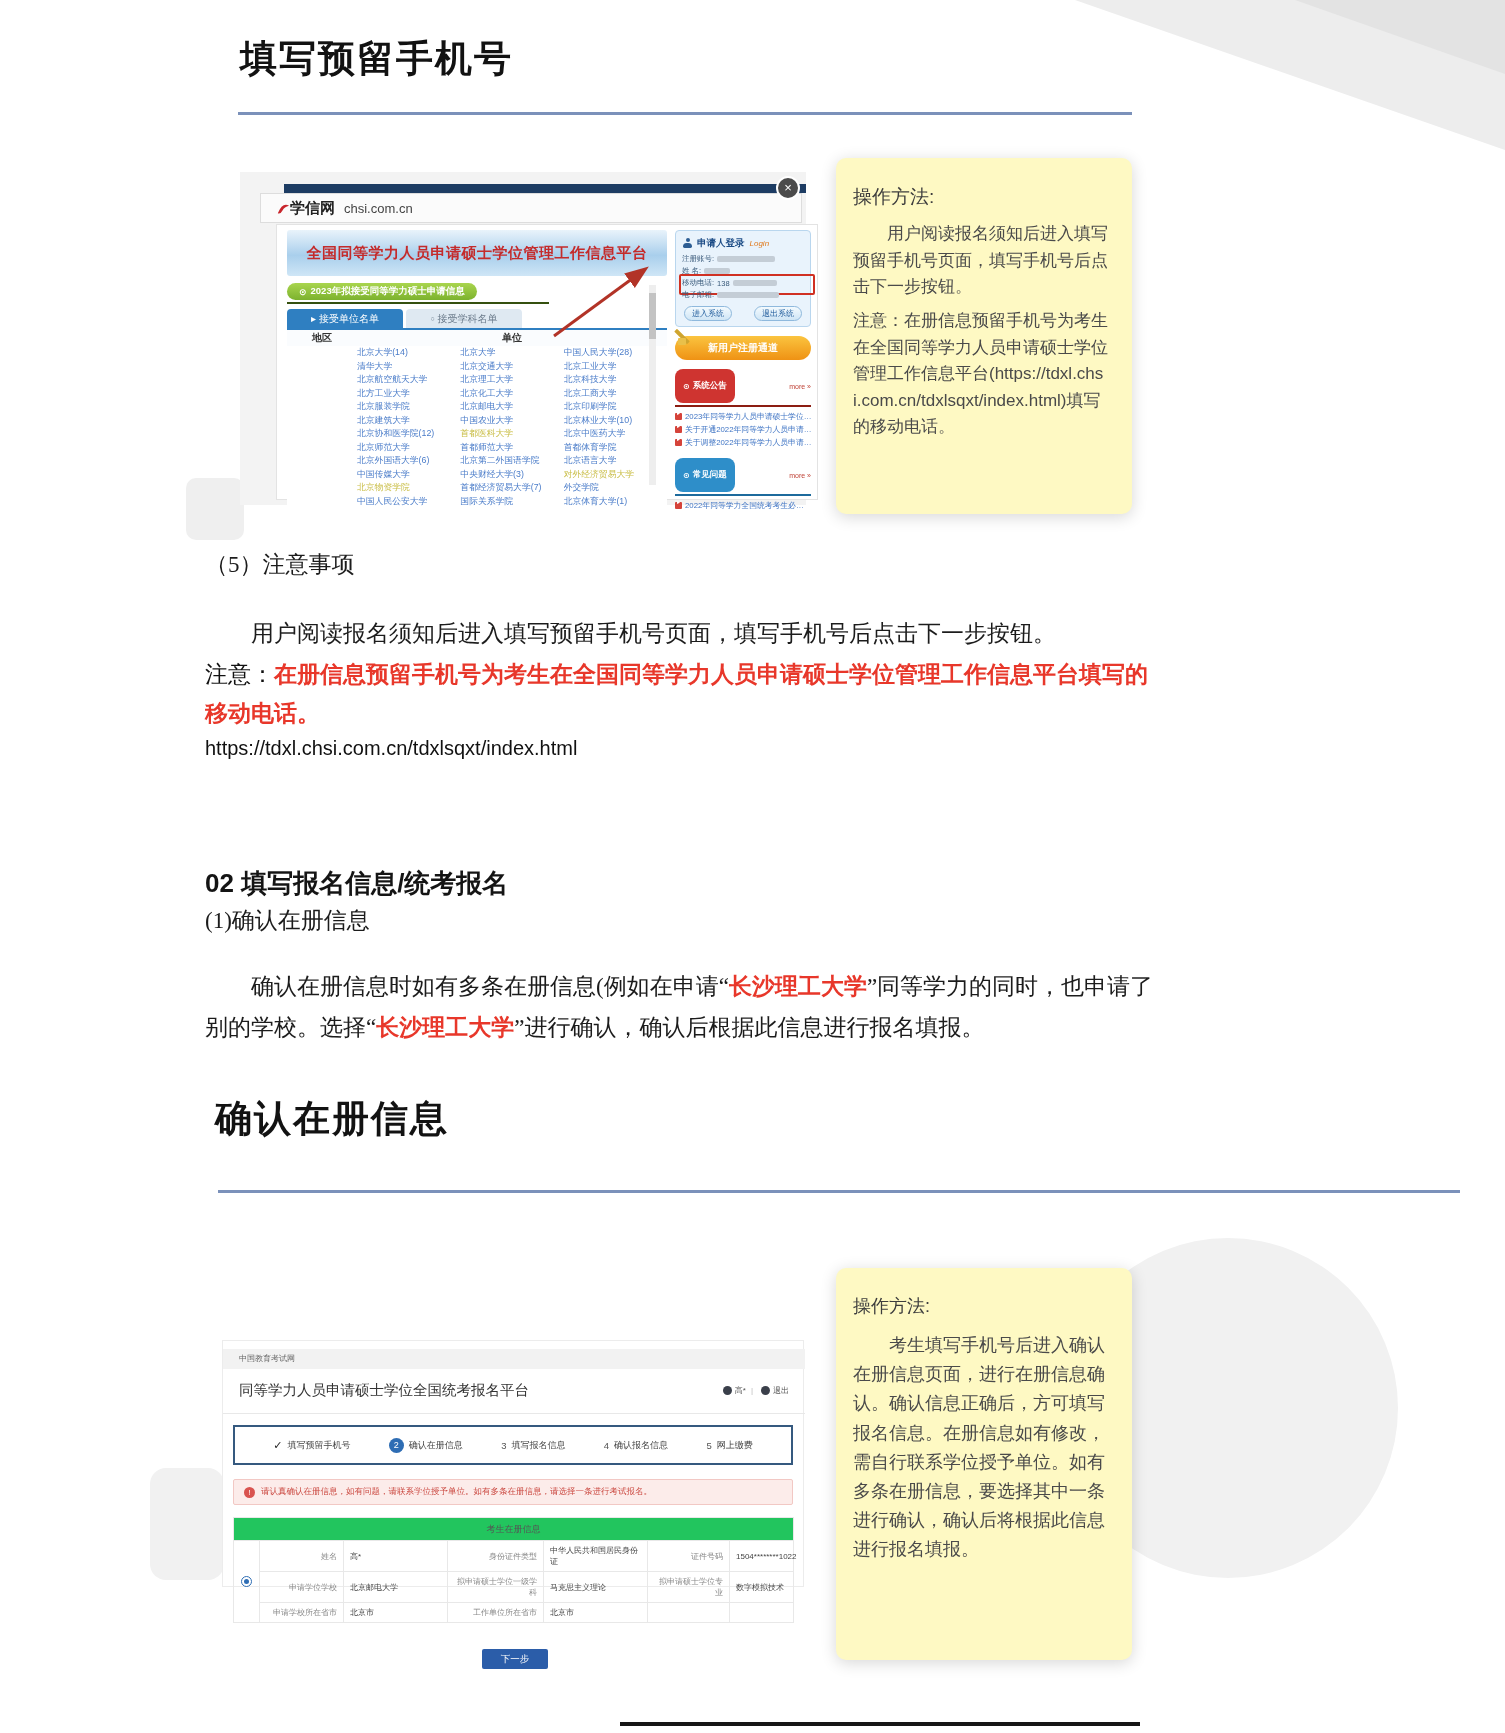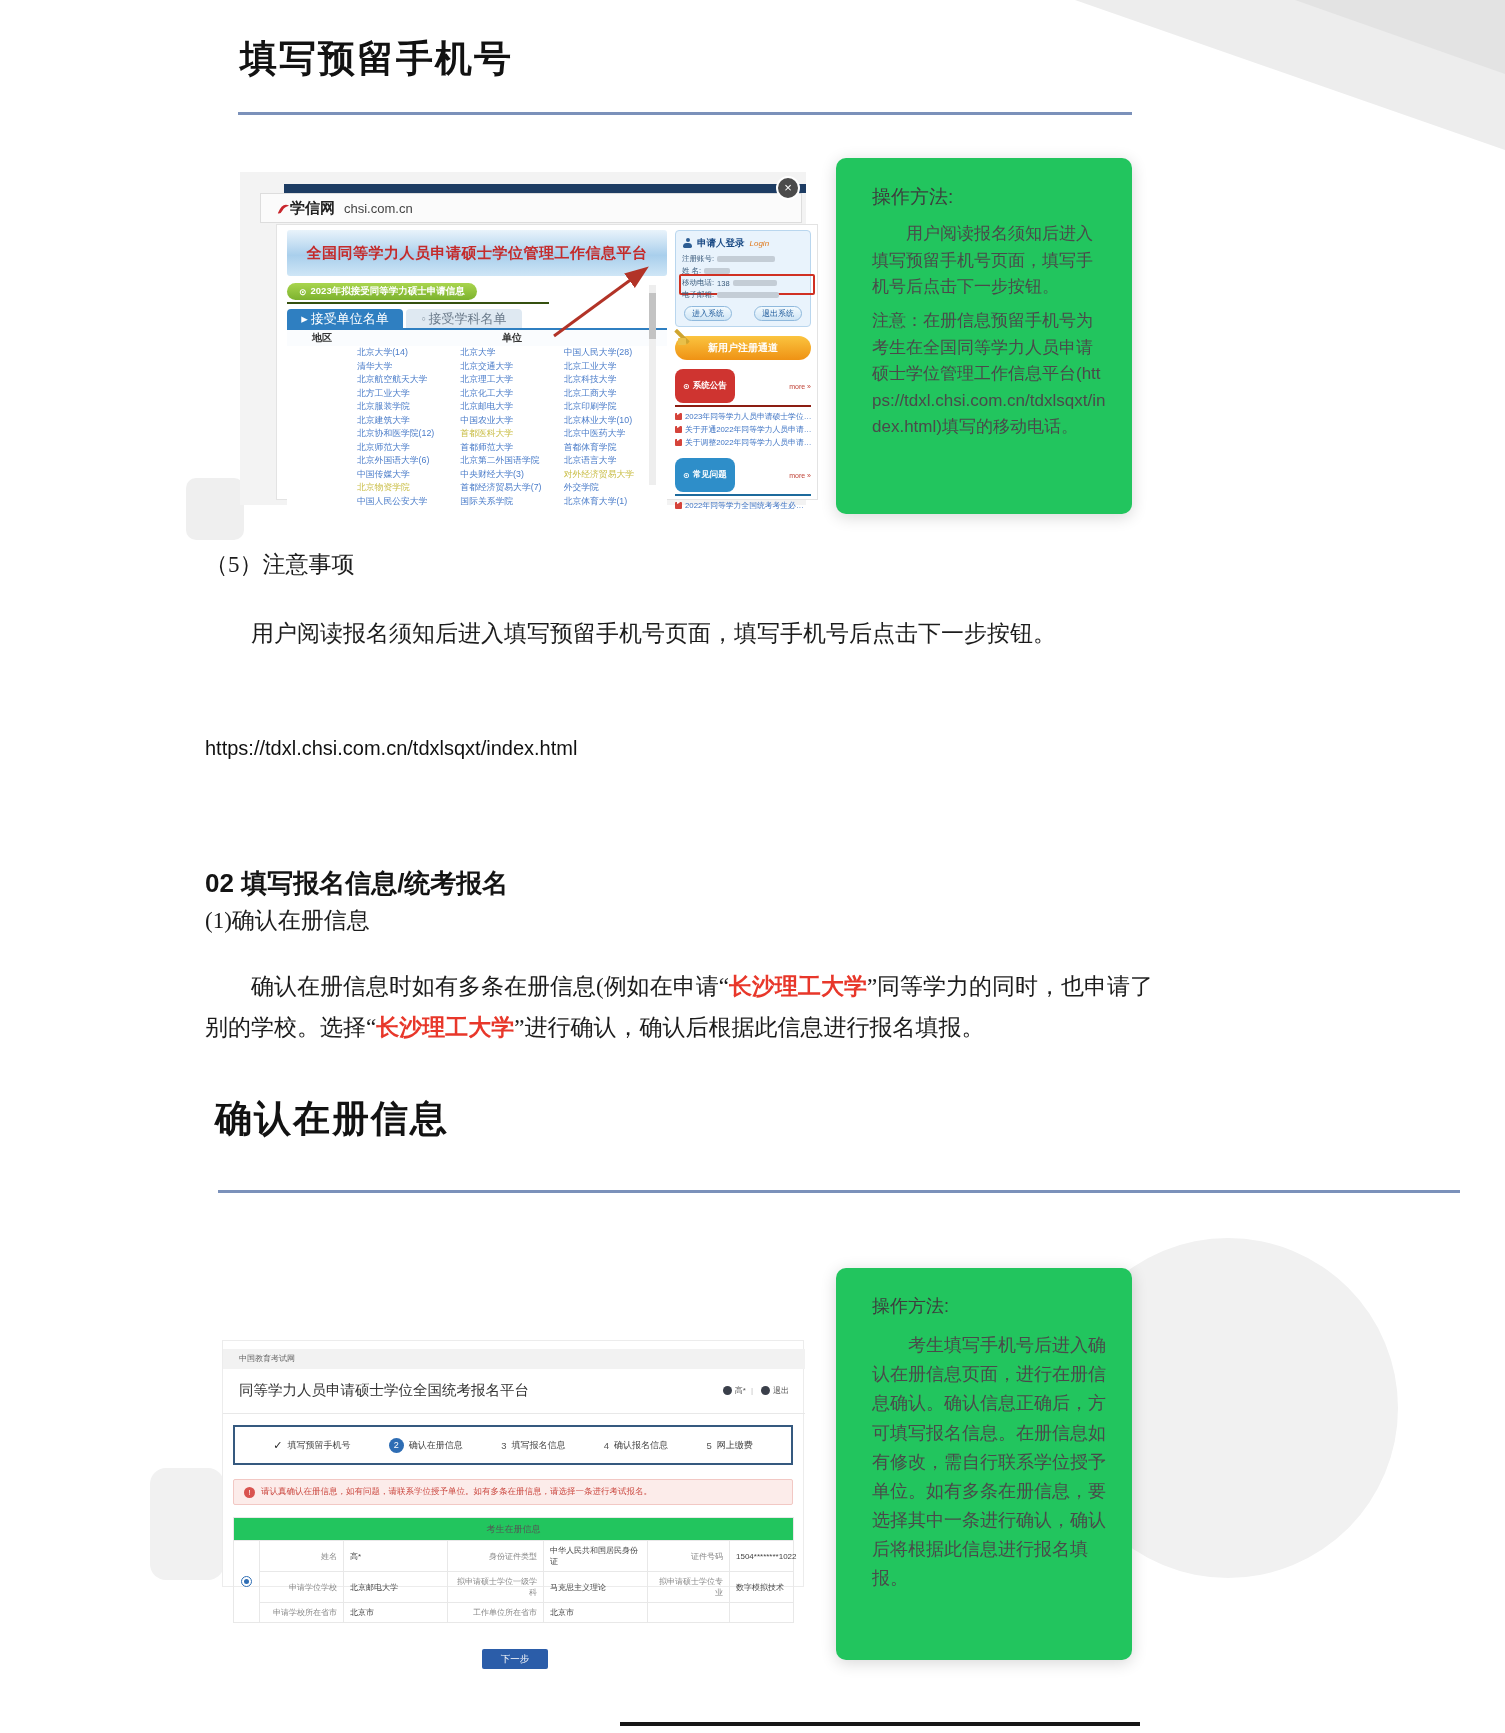--- a/index.html
+++ b/index.html
@@ -23,22 +23,22 @@
   .s5-para{position:absolute;left:205px;top:616px;width:960px;font-size:23px;color:#1c1c1c;
            text-indent:2em;line-height:1.6;}
   .note-wrap{position:absolute;left:205px;top:655px;width:962px;font-size:23px;line-height:1.7;color:#111;}
   .red-b{color:#e8372a;font-weight:bold;font-family:"Liberation Sans","DejaVu Sans",sans-serif;}
   .url-line{position:absolute;left:205px;top:737px;font-size:20px;color:#111;}
   .s02-head{position:absolute;left:205px;top:866px;font-size:26px;font-weight:bold;color:#141414;}
   .s02-sub{position:absolute;left:205px;top:905px;font-size:23px;color:#1c1c1c;}
   .s02-para{position:absolute;left:205px;top:966px;width:966px;font-size:23px;color:#1c1c1c;
             text-indent:2em;line-height:1.8;}
   
-  .panel{position:absolute;width:296px;background:#22c55e;border-radius:10px;z-index:1;
-         box-shadow:0 3px 16px rgba(0,0,0,.16);padding:24px 24px 18px 36px;box-sizing:border-box;}
+  .panel{position:absolute;width:296px;background:#fef9c3;border-radius:10px;z-index:1;
+         box-shadow:0 3px 16px rgba(0,0,0,.16);padding:24px 24px 18px 17px;box-sizing:border-box;}
   .panel .p-title{font-size:19px;color:#3d3d3d;margin:0 0 10px 0;}
   .panel p{font-size:17px;color:#4a4a4a;line-height:1.55;margin:0 0 8px 0;word-break:break-all;}
   .panel p.ind{text-indent:2em;}
   #panel1{left:836px;top:158px;height:356px;}
   #panel2{left:836px;top:1268px;height:392px;}
   #panel2 p{font-size:18px;line-height:1.62;}
   
   .shot1{position:absolute;left:240px;top:172px;width:566px;height:333px;background:#f3f3f3;z-index:1;}
   .s1-navy{position:absolute;left:44px;top:12px;width:522px;height:9px;background:#1d3c63;}
   .s1-titlebar{position:absolute;left:20px;top:21px;width:542px;height:30px;background:#fbfbfb;
@@ -50,21 +50,21 @@
   .s1-body{position:absolute;left:36px;top:52px;width:542px;height:276px;background:#fff;border:1px solid #e3e3e3;box-sizing:border-box;}
   .s1-main{position:absolute;left:10px;top:5px;width:380px;}
   .s1-banner{height:46px;border-radius:3px;display:flex;align-items:center;justify-content:center;
              background:linear-gradient(180deg,#e9f3fb 0%,#a9cfec 55%,#cfe6f6 100%);
              color:#c42b2b;font-weight:bold;font-size:15px;letter-spacing:.5px;}
   .s1-green{margin-top:7px;display:inline-flex;align-items:center;height:17px;padding:0 12px;border-radius:9px;
             background:linear-gradient(180deg,#a9d54e,#7cb22e);color:#fff;font-size:9.5px;font-weight:bold;}
   .s1-green::before{content:"⊙";margin-right:4px;font-size:9px;}
   .s1-greenline{width:262px;height:2px;background:#35500f;margin-top:2px;}
   .s1-tabs{display:flex;margin-top:5px;}
-  .s1-tab{width:116px;height:19px;font-size:13px;display:flex;align-items:center;justify-content:center;border-radius:4px 4px 0 0;text-align:right;}
+  .s1-tab{width:116px;height:19px;font-size:10px;display:flex;align-items:center;justify-content:center;border-radius:4px 4px 0 0;text-align:right;}
   .s1-tab.on{background:#2f7fc1;color:#fff;}
   .s1-tab.on::before{content:"▸";margin-right:3px;}
   .s1-tab.off{background:#dfe9f2;color:#6a7a8a;margin-left:3px;}
   .s1-tab.off::before{content:"○";margin-right:3px;font-size:7px;}
   .s1-thead{display:flex;border-top:2px solid #2f7fc1;background:#fafcfe;height:16px;align-items:center;}
   .s1-th-region{width:70px;text-align:center;font-size:10px;font-weight:bold;color:#333;}
   .s1-th-unit{flex:1;text-align:center;font-size:10px;font-weight:bold;color:#333;}
   .s1-table{display:flex;background:#fff;}
   .s1-region-col{width:70px;}
   .uni-grid{flex:1;display:grid;grid-template-columns:1fr 1fr 1fr;}
@@ -304,20 +304,23 @@
   </div>
 
   <div class="panel" id="panel1">
     <p class="p-title">操作方法:</p>
     <p class="ind">用户阅读报名须知后进入填写预留手机号页面，填写手机号后点击下一步按钮。</p>
     <p>注意：在册信息预留手机号为考生在全国同等学力人员申请硕士学位管理工作信息平台(https://tdxl.chsi.com.cn/tdxlsqxt/index.html)填写的移动电话。</p>
   </div>
 
   <div class="s5-head serif">（5）注意事项</div>
   <div class="s5-para serif">用户阅读报名须知后进入填写预留手机号页面，填写手机号后点击下一步按钮。</div>
+  <div class="note-wrap serif">
+    <span class="serif">注意：</span><span class="red-b">在册信息预留手机号为考生在全国同等学力人员申请硕士学位管理工作信息平台填写的移动电话。</span>
+  </div>
   <div class="url-line">https://tdxl.chsi.com.cn/tdxlsqxt/index.html</div>
 
   <div class="s02-head">02 填写报名信息/统考报名</div>
   <div class="s02-sub serif">(1)确认在册信息</div>
   <div class="s02-para serif"><span>确认在册信息时如有多条在册信息(例如在申请“</span><span class="red-b">长沙理工大学</span><span>”同等学力的同时，也申请了别的学校。选择“</span><span class="red-b">长沙理工大学</span><span>”进行确认，确认后根据此信息进行报名填报。</span></div>
 
   <div class="h-big" style="left:215px;top:1094px;">确认在册信息</div>
   <div class="blue-rule" style="left:218px;top:1190px;width:1242px;"></div>
 
   <div class="shot2">

